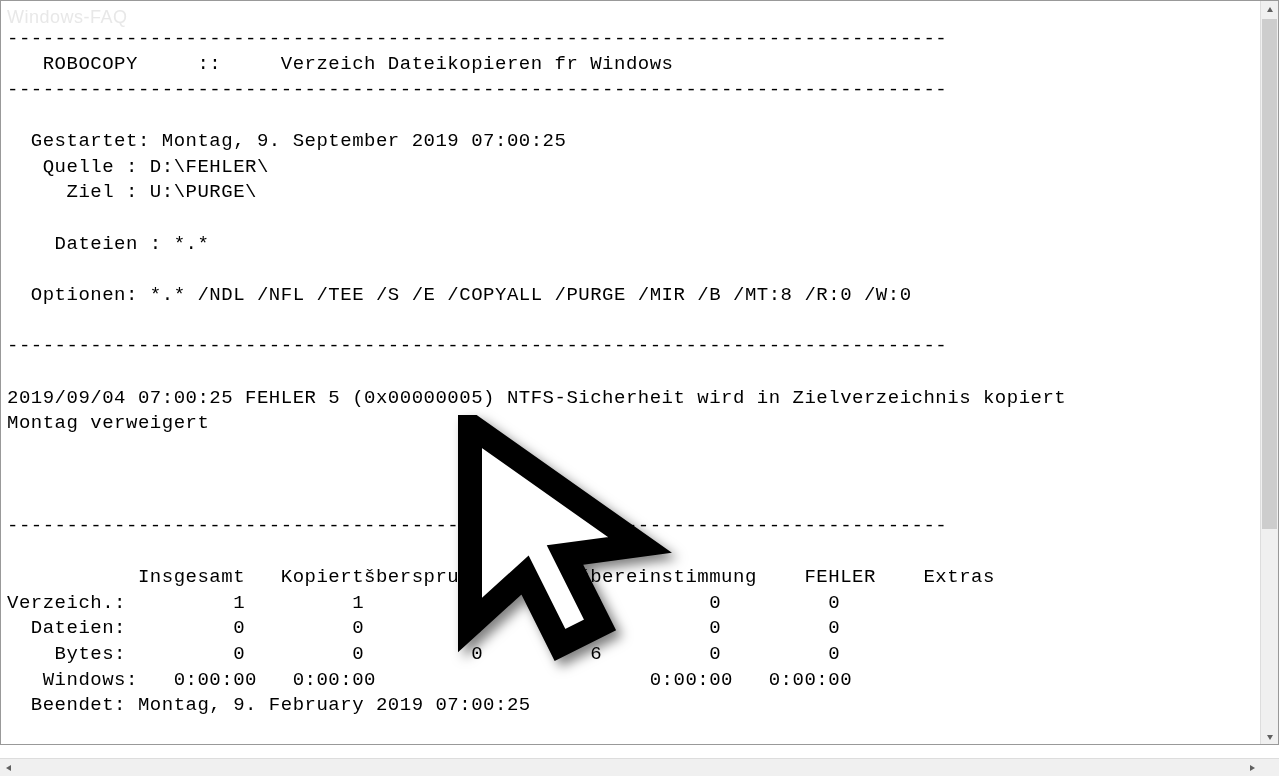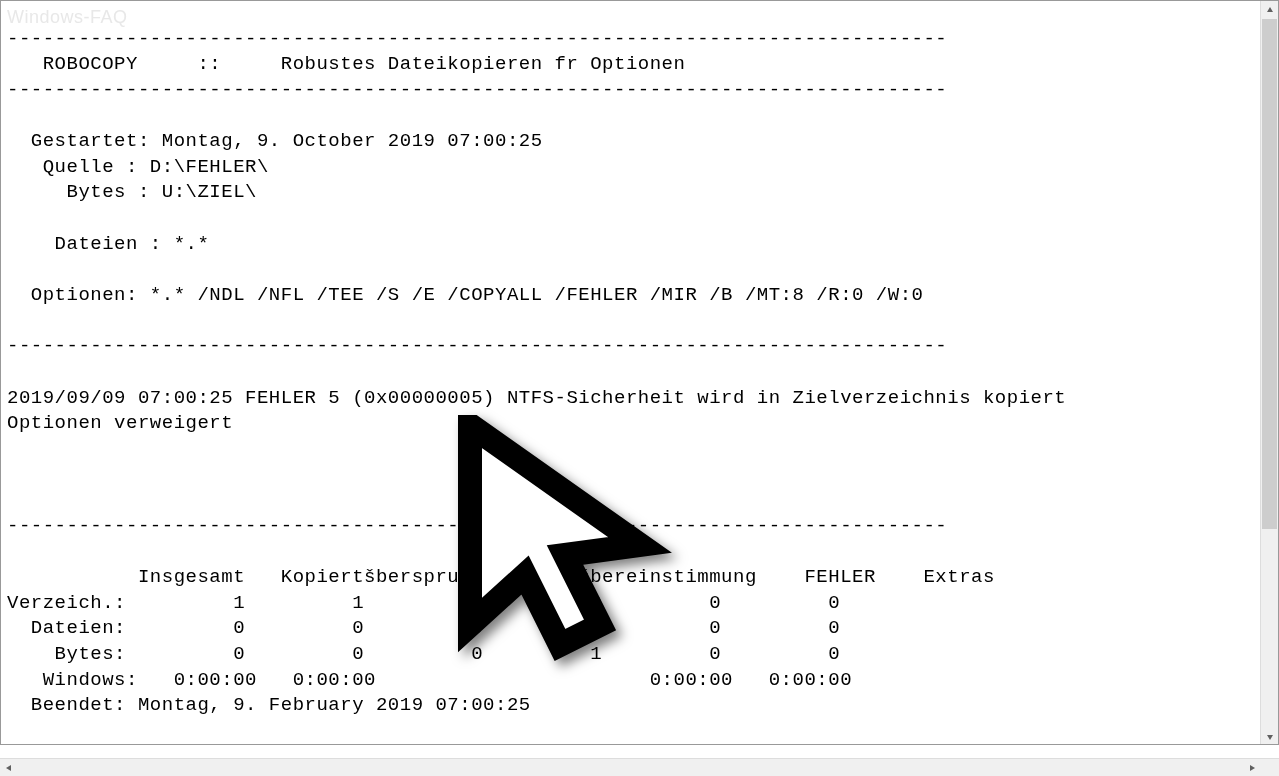--- a/index.html
+++ b/index.html
@@ -112,44 +112,44 @@
       filter: drop-shadow(6px 6px 6px rgba(0,0,0,0.5));
     }
   </style>
 </head>
 <body>
 
 <div class="console-container">
   <div class="watermark">Windows-FAQ</div>
   <div class="console-content">
 <span>-------------------------------------------------------------------------------</span>
-<span>   ROBOCOPY     ::     Robustes Dateikopieren fr Optionen</span>
+<span>   ROBOCOPY     ::     Verzeich Dateikopieren fr Windows</span>
 <span>-------------------------------------------------------------------------------</span>
 
-<span>  Gestartet: Montag, 9. October 2019 07:00:25</span>
+<span>  Gestartet: Montag, 9. September 2019 07:00:25</span>
 <span>   Quelle : D:\FEHLER\</span>
-<span>     Bytes : U:\ZIEL\</span>
+<span>     Ziel : U:\PURGE\</span>
 
 <span>    Dateien : *.*</span>
 
-<span>  Optionen: *.* /NDL /NFL /TEE /S /E /COPYALL /FEHLER /MIR /B /MT:8 /R:0 /W:0</span>
+<span>  Optionen: *.* /NDL /NFL /TEE /S /E /COPYALL /PURGE /MIR /B /MT:8 /R:0 /W:0</span>
 
 <span>-------------------------------------------------------------------------------</span>
 
-<span>2019/09/09 07:00:25 FEHLER 5 (0x00000005) NTFS-Sicherheit wird in Zielverzeichnis kopiert</span>
-<span>Optionen verweigert</span>
+<span>2019/09/04 07:00:25 FEHLER 5 (0x00000005) NTFS-Sicherheit wird in Zielverzeichnis kopiert</span>
+<span>Montag verweigert</span>
 
 
 
 <span>-------------------------------------------------------------------------------</span>
 
 <span>           Insgesamt   KopiertšbersprungenKeine šbereinstimmung    FEHLER    Extras</span>
 <span>Verzeich.:         1         1         0         0         0         0</span>
 <span>  Dateien:         0         0         0         0         0         0</span>
-<span>    Bytes:         0         0         0         1         0         0</span>
+<span>    Bytes:         0         0         0         6         0         0</span>
 <span>   Windows:   0:00:00   0:00:00                       0:00:00   0:00:00</span>
 <span>  Beendet: Montag, 9. February 2019 07:00:25</span></div>
 
   <div class="vertical-scrollbar">
     <div class="v-arrow-up">
       <svg width="8" height="8" viewBox="0 0 8 8">
           <path d="M4 1 L7 6 L1 6 Z" fill="#606060"></path>
         </svg>
     </div>
     <div class="v-track"></div>

